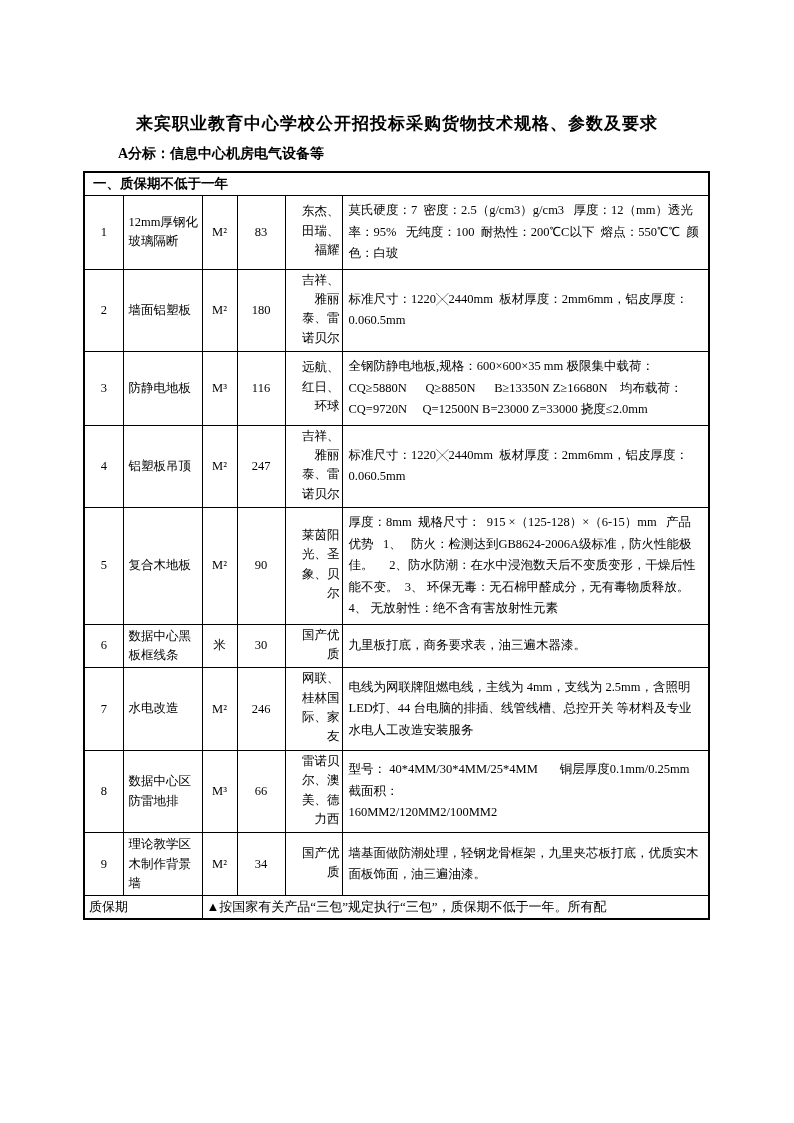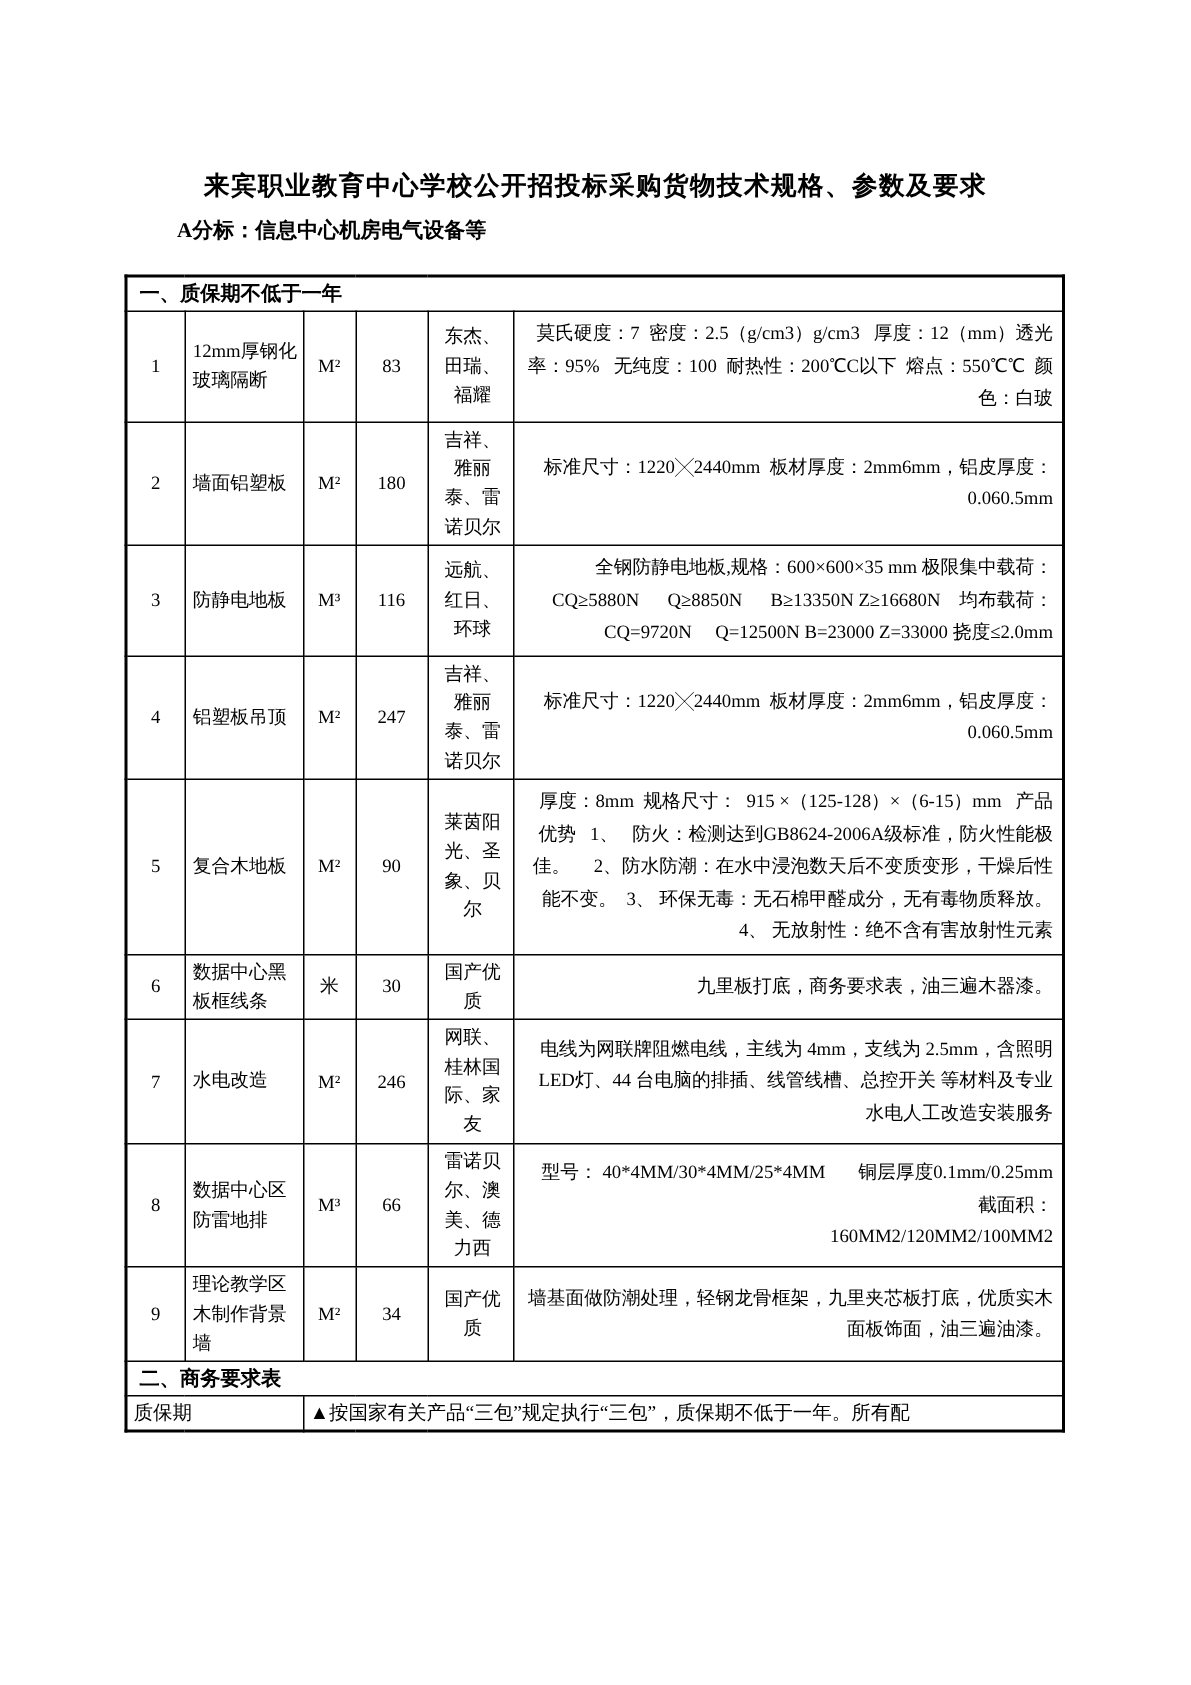--- a/index.html
+++ b/index.html
@@ -14,21 +14,21 @@
   }
   .doc-title{
     margin:0;
     padding-top:112px;
     text-align:center;
     font-size:17px;
     font-weight:bold;
     letter-spacing:1px;
   }
   .doc-subtitle{
-    margin:10px 0 20px 118px;
+    margin:10px 0 8px 118px;
     font-size:14px;
     font-weight:bold;
   }
   table.spec-table{
     margin-left:83px;
     width:625px;
     border-collapse:collapse;
     table-layout:fixed;
     border:2px solid #000;
     font-size:12.5px;
@@ -56,26 +56,27 @@
   td.c-no, td.c-unit, td.c-qty{
     text-align:center;
     padding:2px;
   }
   td.c-name{
     text-align:left;
     padding:2px 3px 2px 5px;
     line-height:1.55;
   }
   td.c-brand{
-    text-align:center;
+    text-align:right;
     padding:2px 2px 2px 5px;
     line-height:1.55;
+    font-family:Liberation Mono, monospace;
   }
   td.c-spec{
-    text-align:right;
+    text-align:left;
     padding:4px 6px;
     line-height:1.72;
     white-space:pre-wrap;
   }
   tr.warranty-row td{
     font-size:13px;
     padding:2px 4px;
   }
   td.w-label{text-align:left;}
   td.w-text{text-align:left;padding-left:5px;}
@@ -177,23 +178,20 @@
   </tr>
 
   <tr>
     <td class="c-no">9</td>
     <td class="c-name">理论教学区木制作背景墙</td>
     <td class="c-unit">M²</td>
     <td class="c-qty">34</td>
     <td class="c-brand">国产优质</td>
     <td class="c-spec">墙基面做防潮处理，轻钢龙骨框架，九里夹芯板打底，优质实木面板饰面，油三遍油漆。</td>
   </tr>
-<tr class="section-row" id="section2-row">
-        <td colspan="6">二、商务要求表</td>
-      </tr>
       <tr class="warranty-row">
         <td colspan="2" class="w-label">质保期</td>
         <td colspan="4" class="w-text">▲按国家有关产品“三包”规定执行“三包”，质保期不低于一年。所有配</td>
       </tr>
     </tbody>
   </table>
 
 </div>
 
 </body></html>

